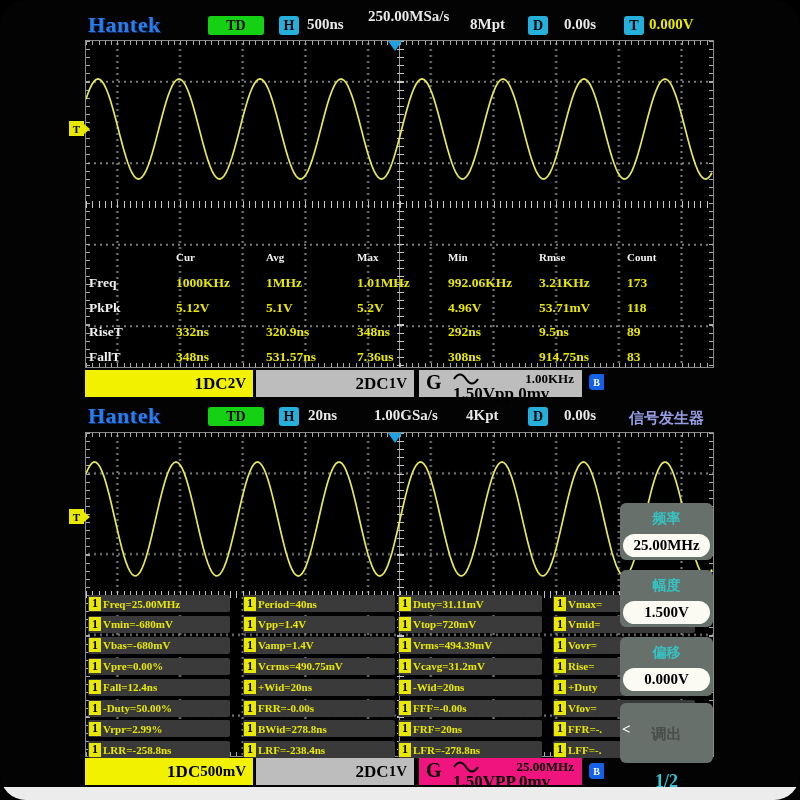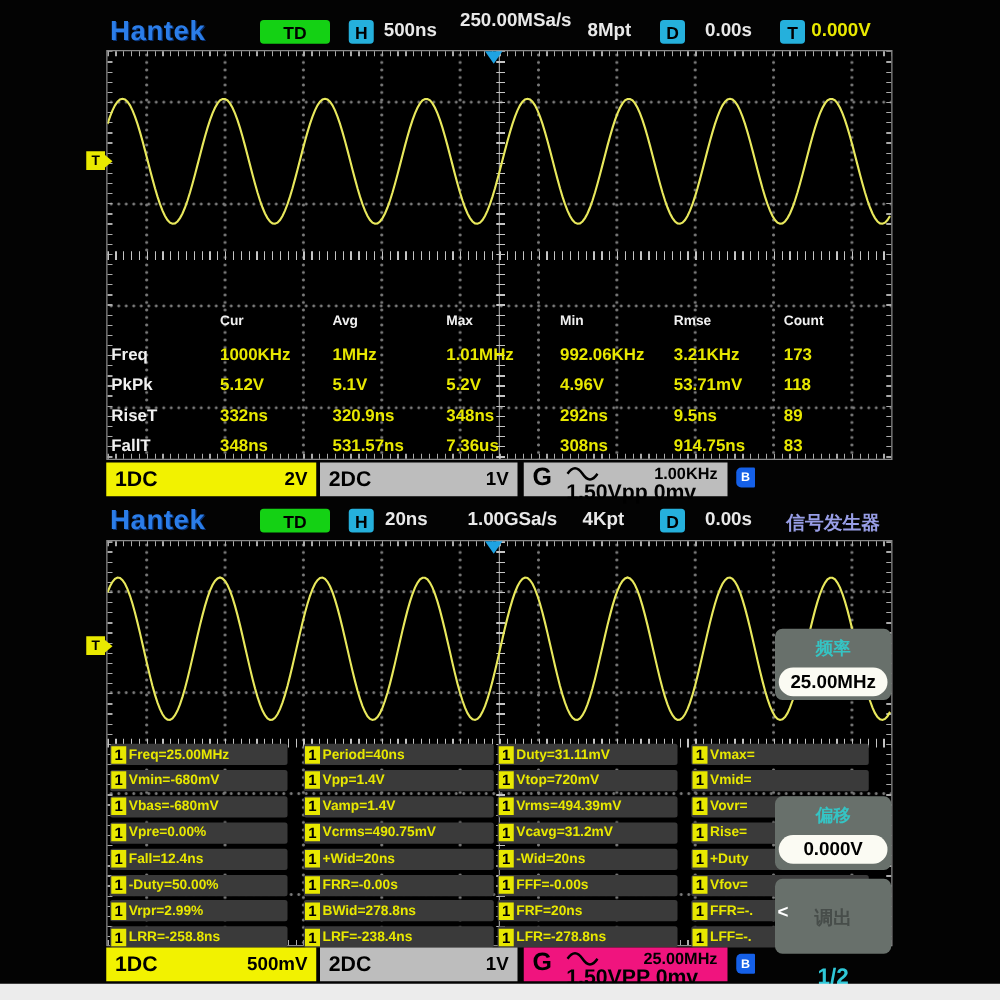--- a/index.html
+++ b/index.html
@@ -1,17 +1,17 @@
 <!DOCTYPE html>
 <html><head>
 <meta charset="utf-8">
 <style>
   html,body{margin:0;padding:0;background:#000;}
   .canvas{position:relative;width:800px;height:800px;background:#030303;overflow:hidden;
-          font-family:Liberation Sans, sans-serif;-webkit-font-smoothing:antialiased;}
+          font-family:Liberation Serif, serif;border-radius:26px;-webkit-font-smoothing:antialiased;}
   .abs{position:absolute;}
   
   .brand{color:#2b7de9;font-size:22px;font-weight:bold;letter-spacing:.5px;text-shadow:1px 1px 0 #09306e;}
   .hval{color:#e9e9e9;font-size:15px;font-weight:bold;}
   .hval.yel{color:#e9e900;}
   .badge{display:flex;align-items:center;justify-content:center;border-radius:3px;color:#000;font-weight:bold;}
   .badge.grn{background:#14d114;width:56px;height:19px;font-size:14px;}
   .badge.cyn{background:#25b0dc;width:20px;height:19px;font-size:14px;}
   
   .grid{position:absolute;background-color:#000;border:1px solid #8a8a8a;
@@ -37,21 +37,21 @@
       font-size:11px;font-weight:bold;display:flex;align-items:center;justify-content:center;}
   .tflag::after{content:"";position:absolute;left:15px;top:2.5px;border-top:5px solid transparent;
       border-bottom:5px solid transparent;border-left:6px solid #e9e900;}
   
   .mtable{position:absolute;display:grid;grid-template-columns:87px 90px 91px 91px 91px 88px 80px;
       grid-template-rows:28px 24.5px 24.5px 24.5px 24.5px;align-items:center;}
   .t-hdr{color:#f0f0f0;font-size:11px;font-weight:bold;}
   .t-lbl{color:#f0f0f0;font-size:13.5px;font-weight:bold;}
   .t-val{color:#e8e800;font-size:13.5px;font-weight:bold;white-space:nowrap;}
   
-  .chbox{position:absolute;height:27px;display:flex;align-items:center;justify-content:space-between;
+  .chbox{position:absolute;height:27px;display:flex;align-items:center;justify-content:flex-end;
       padding:0 7px;box-sizing:border-box;color:#000;font-weight:bold;}
   .chbox .nm{font-size:17px;} .chbox .sc{font-size:15px;}
   .chbox.yellow{background:#f2f200;}
   .chbox.gray{background:#bdbdbd;}
   .genbox{position:absolute;height:27px;color:#000;}
   .genbox.gray{background:#bdbdbd;} .genbox.pink{background:#f0147e;}
   .genbox .g{position:absolute;left:7px;top:1px;font-size:20px;font-weight:bold;}
   .genbox svg{position:absolute;left:34px;top:3px;}
   .genbox .fq{position:absolute;right:8px;top:1px;font-size:13px;font-weight:bold;}
   .genbox .am{position:absolute;left:34px;top:14px;font-size:17px;font-weight:bold;}
@@ -335,20 +335,24 @@
   </div>
   <div class="usb" style="left:589px;top:763px;">B</div>
   <div class="pagei" style="left:620px;top:771px;width:93px;text-align:center;">1/2</div>
 
   <div class="panel-title" style="left:620px;top:409px;width:93px;">信号发生器</div>
 
   <div class="pbtn" style="top:503px;height:57px;">
     <span class="lbl">频率</span>
     <div class="pill">25.00MHz</div>
   </div>
+  <div class="pbtn" style="top:570px;height:57px;">
+    <span class="lbl">幅度</span>
+    <div class="pill">1.500V</div>
+  </div>
   <div class="pbtn" style="top:637px;height:59px;">
     <span class="lbl">偏移</span>
     <div class="pill">0.000V</div>
   </div>
   <div class="pbtn" style="top:703px;height:60px;">
     <span class="recall-arrow">&lt;</span>
     <span class="recall-txt">调出</span>
   </div>
 
   <div class="botstrip"></div>

